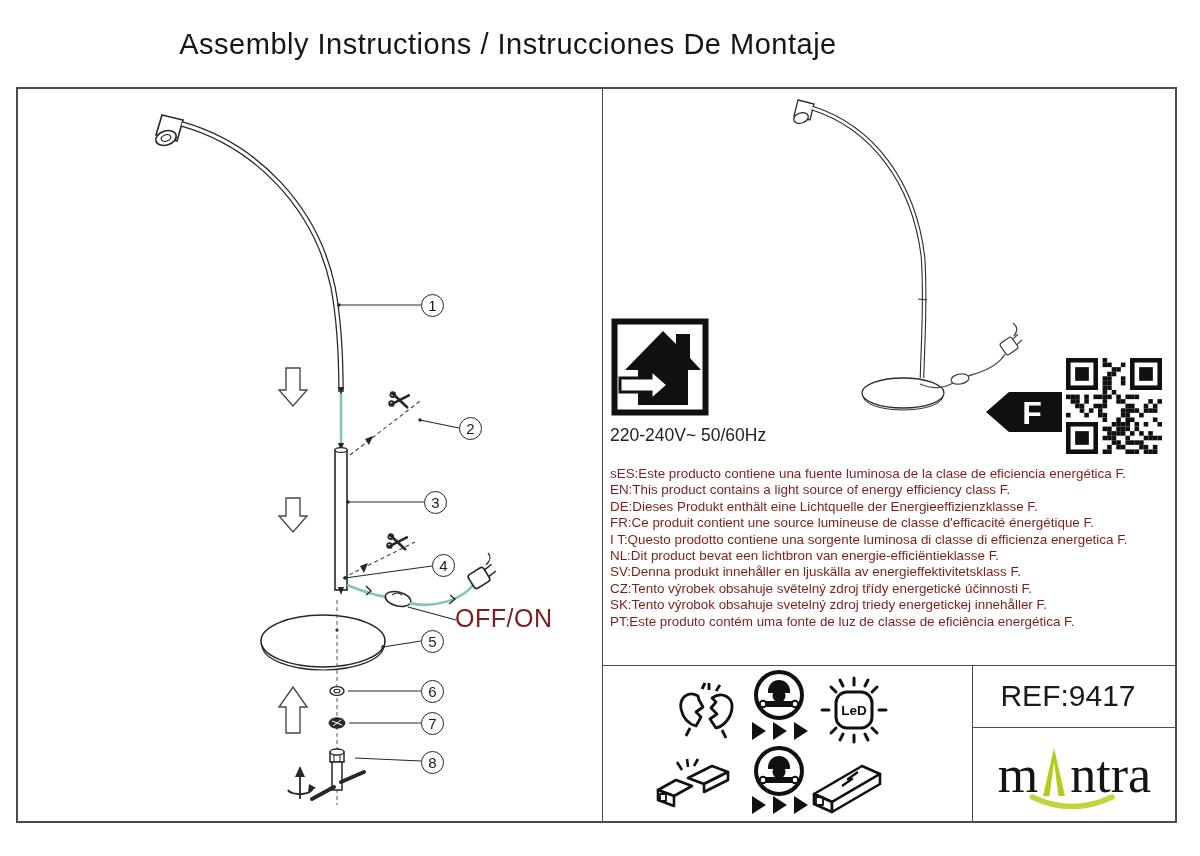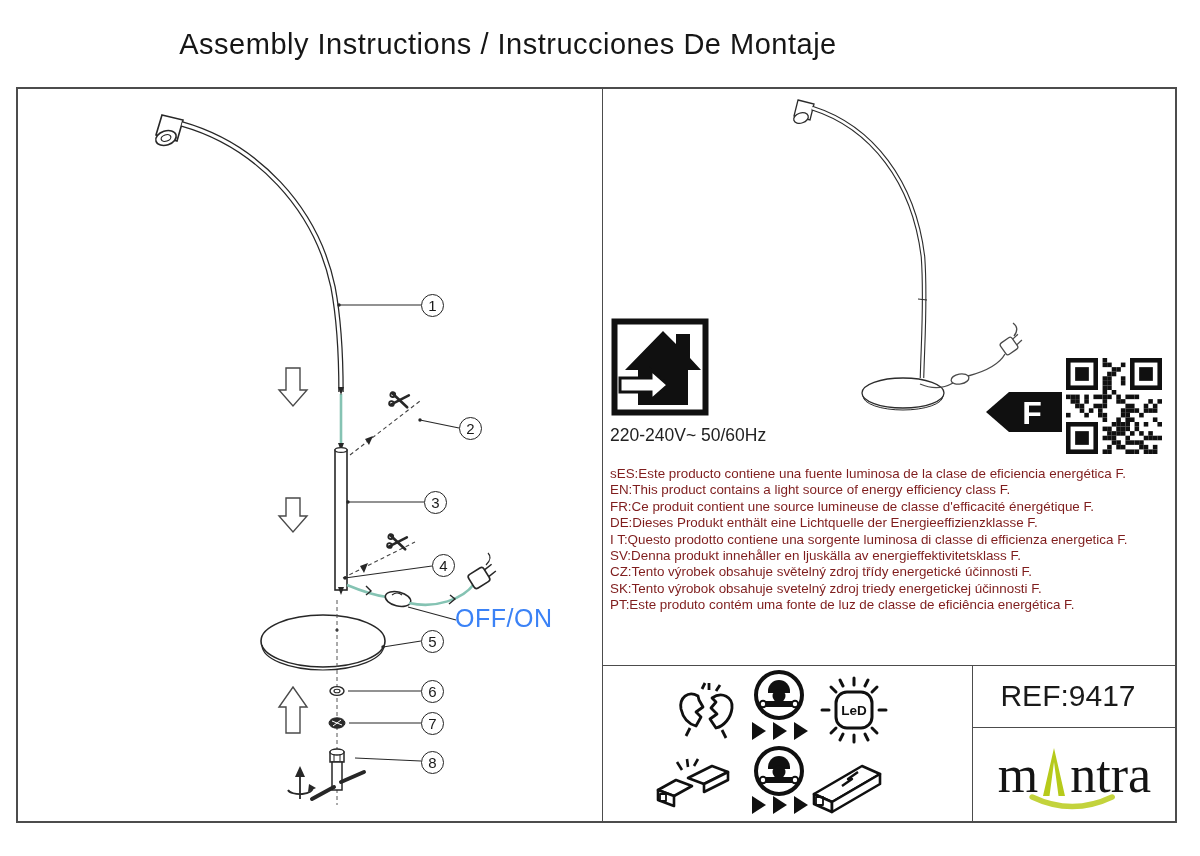--- a/index.html
+++ b/index.html
@@ -6,21 +6,21 @@
   body{position:relative;width:1200px;height:856px;font-family:"Liberation Sans",sans-serif;color:#1c1c1c;overflow:hidden;}
   .abs{position:absolute;}
   .title{left:0;top:28px;width:1016px;text-align:center;font-size:29px;color:#161616;letter-spacing:.5px;}
   .frame{left:16px;top:87px;width:1161px;height:736px;border:2px solid #4c4c4c;box-sizing:border-box;}
   .vdiv-main{left:602px;top:87px;width:0;height:736px;border-left:1.5px solid #4c4c4c;}
   .hdiv-bottom{left:602px;top:665px;width:575px;height:0;border-top:1.5px solid #4c4c4c;}
   .vdiv-ref{left:972px;top:665px;width:0;height:158px;border-left:1.5px solid #4c4c4c;}
   .hdiv-ref{left:972px;top:727px;width:205px;height:0;border-top:1.5px solid #4c4c4c;}
   .callout{width:23px;height:23px;border:1.6px solid #232323;border-radius:50%;background:#fff;
            display:flex;align-items:center;justify-content:center;font-size:15px;color:#1a1a1a;box-sizing:border-box;}
-  .offon{font-size:25px;color:#3b82f6;letter-spacing:.5px;}
+  .offon{font-size:25px;color:#7f1d1d;letter-spacing:.5px;}
   .spec{left:610px;top:425px;width:560px;font-size:17.5px;line-height:21px;color:#222;}
   .langs{left:610px;top:466px;width:562px;font-size:13.4px;line-height:16.4px;color:#7f1d1d;}
   .ref-cell{left:972px;top:665px;width:192px;height:62px;display:flex;align-items:center;justify-content:center;
             font-size:30px;color:#1a1a1a;}
   .brand-cell{left:972px;top:727px;width:205px;height:96px;display:flex;align-items:center;justify-content:center;}
   .brand-wrap{position:relative;display:flex;align-items:center;font-family:"Liberation Serif",serif;
               font-size:52px;color:#141414;line-height:1;}
   .brand-caret{margin:0 2px 4px 2px;}
   .brand-arc{position:absolute;left:50%;top:46px;transform:translateX(-52%);}
   svg{display:block;}
@@ -349,26 +349,27 @@
     <rect x="9.142857142857142" y="73.14285714285714" width="13.714285714285714" height="13.714285714285714" fill="#101010"></rect>
   </svg>
 
 <div class="abs spec">
   <div>220-240V~  50/60Hz</div>
 </div>
 
 <div class="abs langs">
   <div>sES:Este producto contiene una fuente luminosa de la clase de eficiencia energética F.</div>
   <div>EN:This product contains a light source of energy efficiency class F.</div>
+  <div>DE:Dieses Produkt enthält eine Lichtquelle der Energieeffizienzklasse F.</div>
   <div>FR:Ce produit contient une source lumineuse de classe d'efficacité énergétique F.</div>
-  <div>DE:Dieses Produkt enthält eine Lichtquelle der Energieeffizienzklasse F.</div>
   <div>I T:Questo prodotto contiene una sorgente luminosa di classe di efficienza energetica F.</div>
+  <div>NL:Dit product bevat een lichtbron van energie-efficiëntieklasse F.</div>
   <div>SV:Denna produkt innehåller en ljuskälla av energieffektivitetsklass F.</div>
   <div>CZ:Tento výrobek obsahuje světelný zdroj třídy energetické účinnosti F.</div>
-  <div>SK:Tento výrobok obsahuje svetelný zdroj triedy energetickej účinnosti F.</div>
+  <div>SK:Tento výrobok obsahuje svetelný zdroj triedy energetickej innehåller F.</div>
   <div>PT:Este produto contém uma fonte de luz de classe de eficiência energética F.</div>
 </div>
 
 <svg class="abs" style="left:676px;top:680px" width="62" height="64" viewBox="0 0 62 64" fill="none" stroke="#101010" stroke-width="2.8" stroke-linejoin="round">
   <path d="M22,16 C12,10 3,18 5,29 C7,38 13,44 20,46 L25,37 L20,32 L27,27 L23,20 Z"></path>
   <path d="M36,18 C46,11 57,17 56,28 C55,38 48,46 40,48 L34,39 L41,34 L35,28 L40,22 Z"></path>
   <line x1="26" y1="9" x2="29" y2="3"></line>
     <line x1="33" y1="10" x2="33" y2="3"></line>
     <line x1="40" y1="11" x2="44" y2="5"></line>
   <line x1="14" y1="48" x2="10" y2="56"></line>

